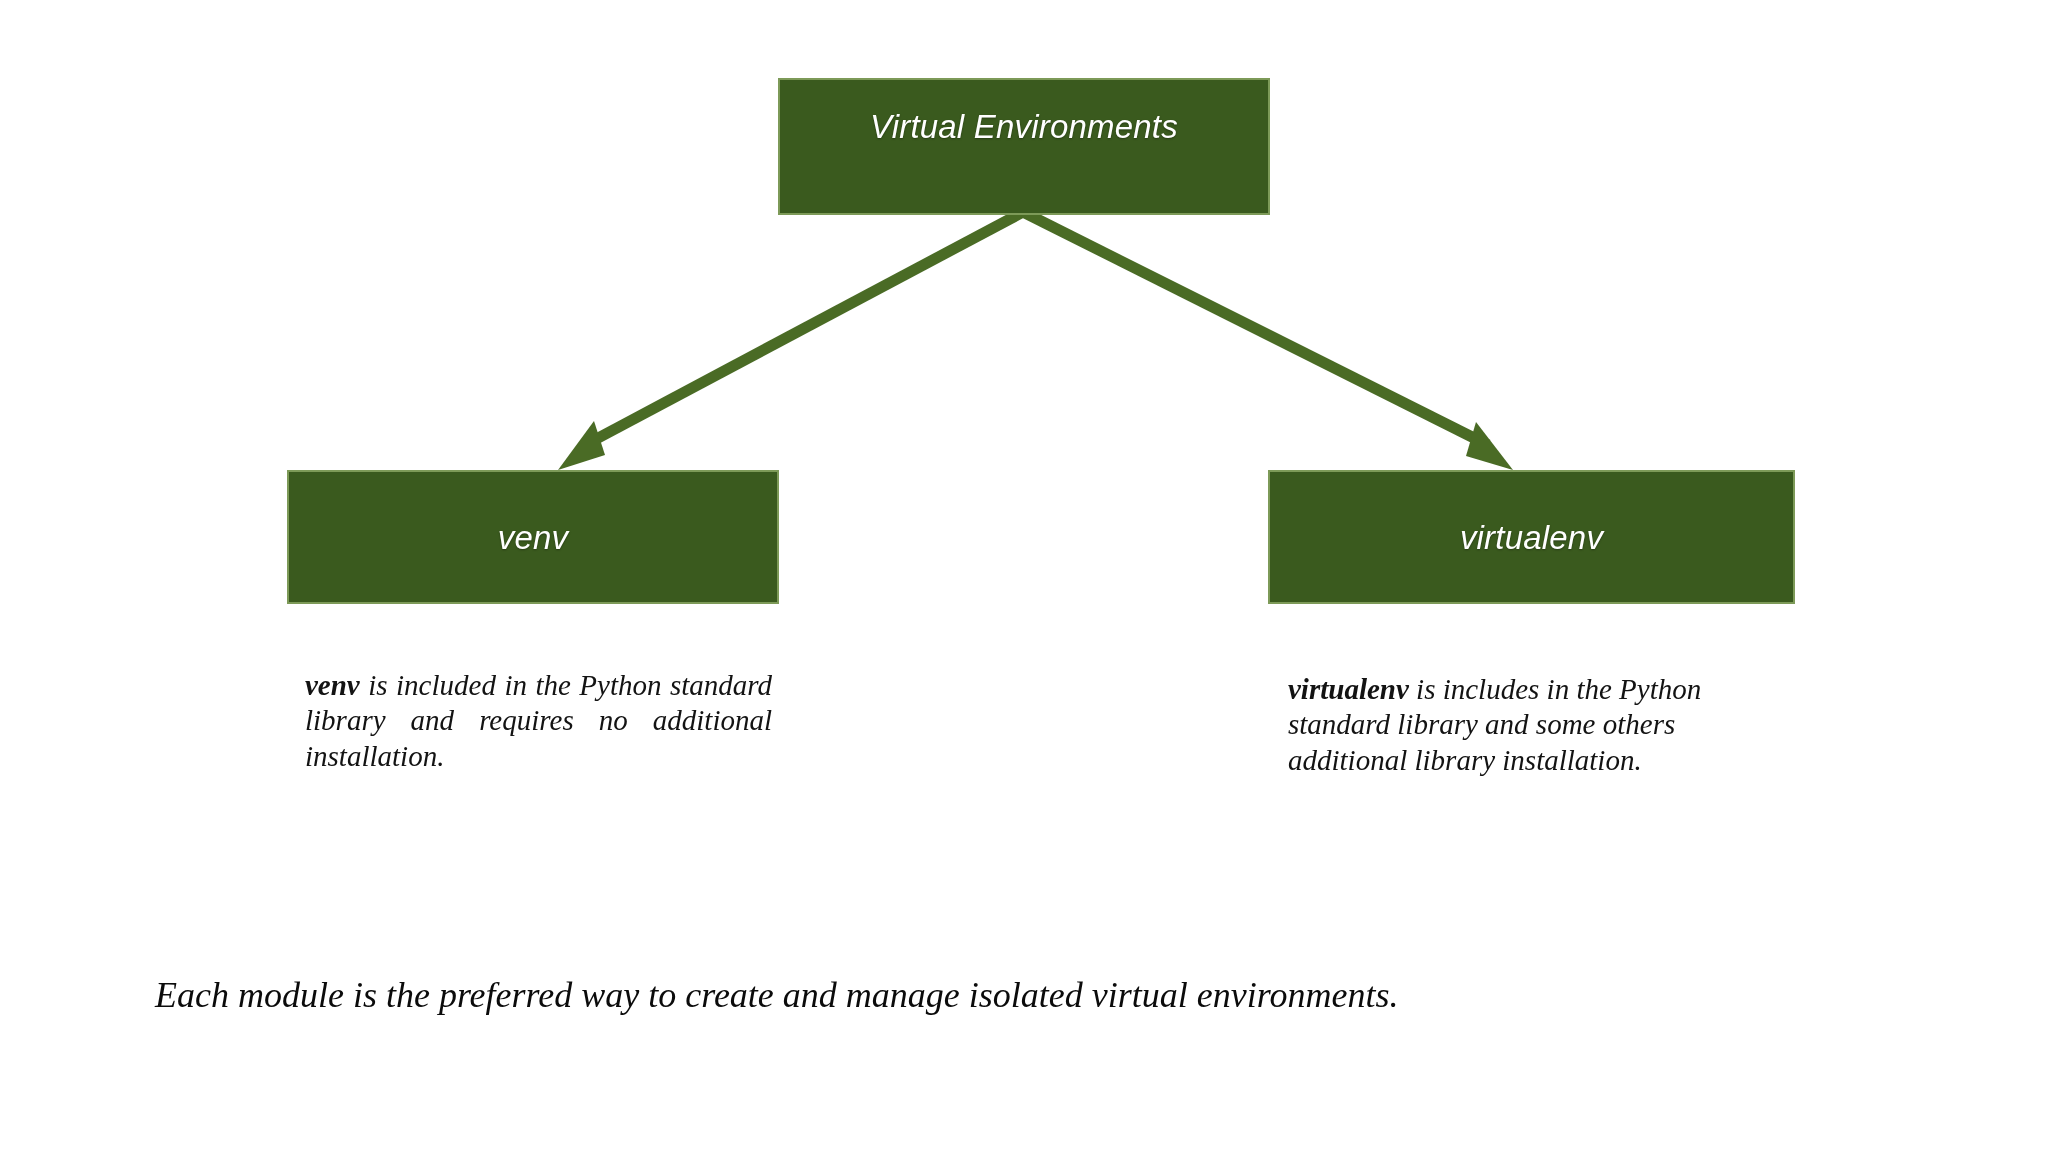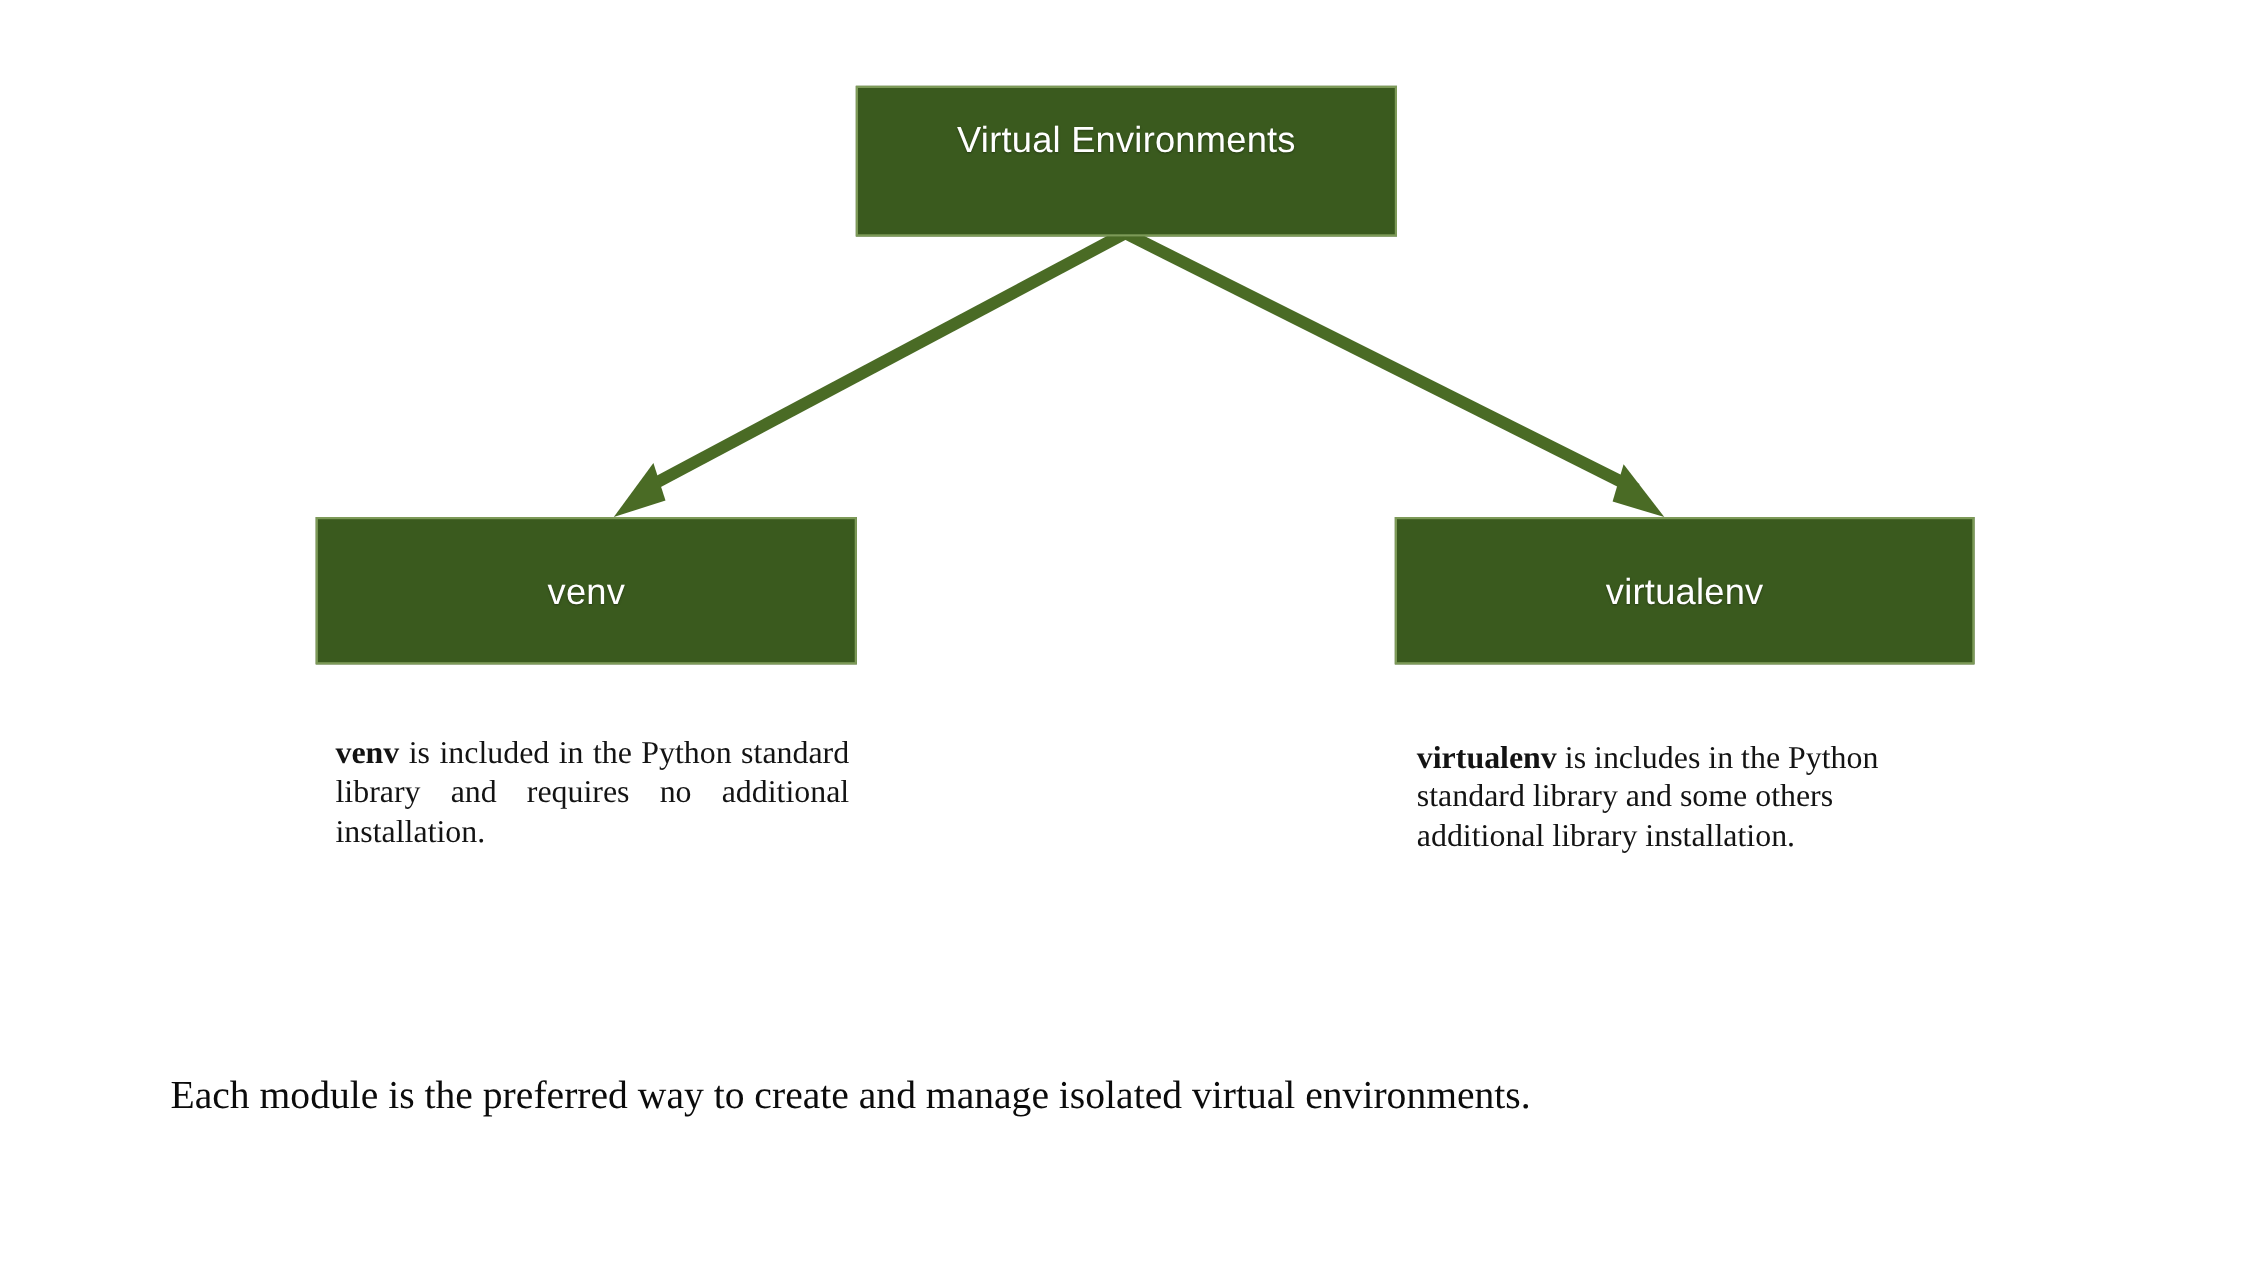--- a/index.html
+++ b/index.html
@@ -7,20 +7,21 @@
     padding: 0;
     background: #ffffff;
   }
   #slide {
     position: relative;
     width: 2044px;
     height: 1152px;
     background: #ffffff;
     overflow: hidden;
     font-family: "Liberation Sans", sans-serif;
+    font-style: italic;
   }
 
   
   #connectors {
     position: absolute;
     left: 0;
     top: 0;
     width: 2048px;
     height: 1152px;
     pointer-events: none;

